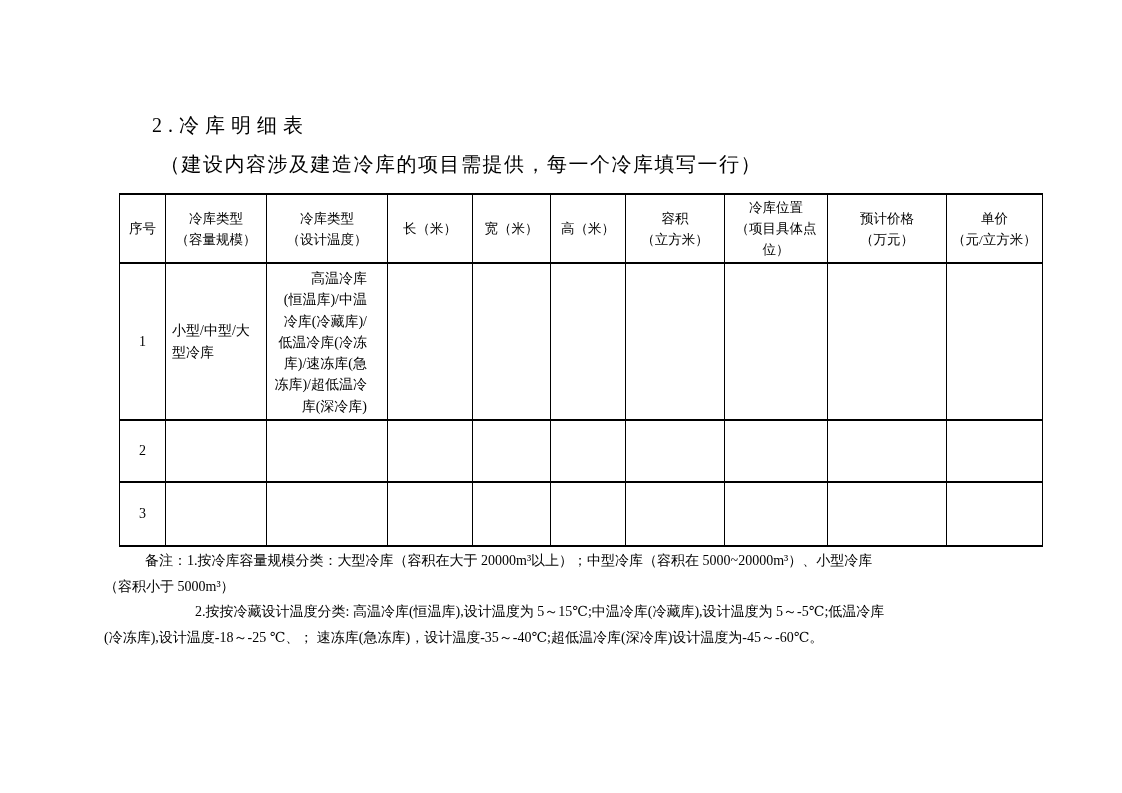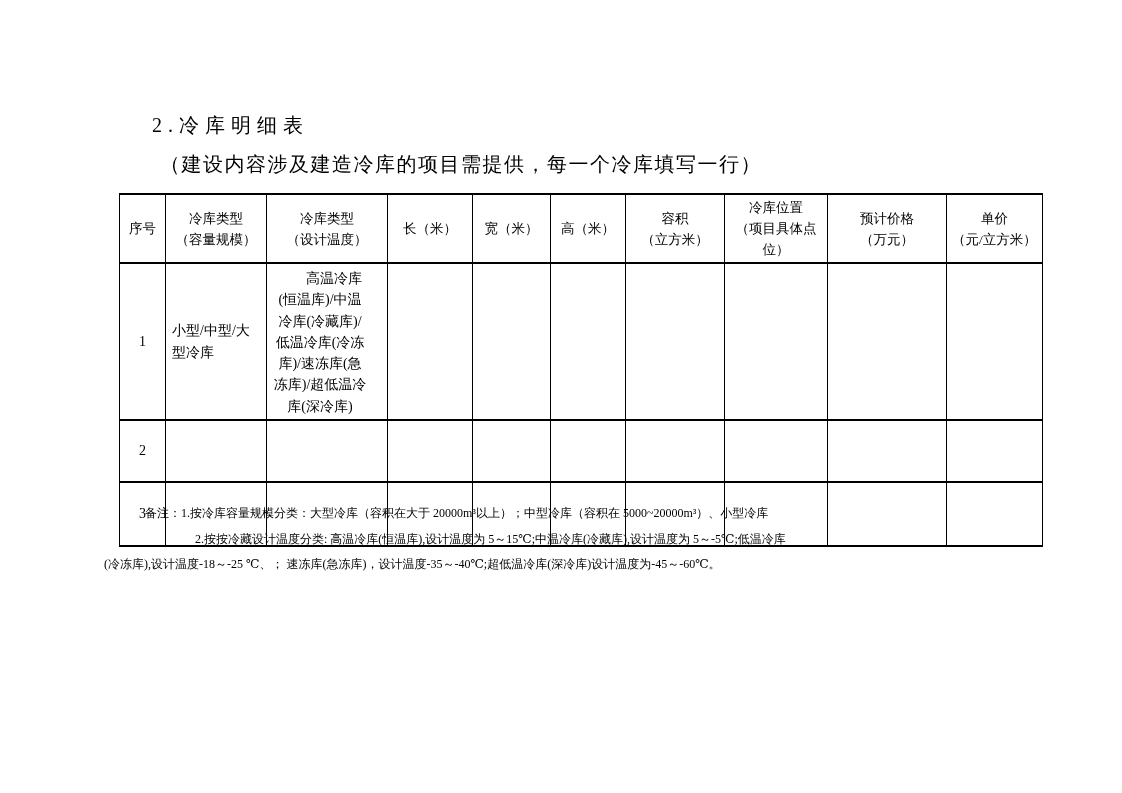--- a/index.html
+++ b/index.html
@@ -60,31 +60,31 @@
     vertical-align: middle;
     padding: 2px 6px;
   }
   td.seq { text-align: center; }
   tr.row-1 td { height: 131px; }
   tr.row-2 td { height: 56px; }
   tr.row-3 td { height: 58px; }
   td.temp-type {
     vertical-align: top;
     text-indent: 2em;
-    text-align: center;
+    text-align: right;
     padding: 4px 20px 2px 6px;
     line-height: 21.3px;
   }
   td.cap-type { text-align: left; margin-top: 16px; }
   .notes {
     position: absolute;
     left: 104px;
-    top: 501px;
+    top: 548px;
     width: 930px;
-    font-size: 12px;
+    font-size: 14px;
     line-height: 25.5px;
   }
   .note-line { white-space: nowrap; }
   .ind-note1 { padding-left: 41px; }
   .ind-note3 { padding-left: 91px; }
   .page-number {
     position: absolute;
     left: 119px;
     top: 709px;
     font-size: 19px;
@@ -169,19 +169,20 @@
         <td class="cell"></td>
         <td class="cell"></td>
         <td class="cell"></td>
         <td class="cell"></td>
       </tr>
     </tbody>
   </table>
 
   <div class="notes">
     <div class="note-line ind-note1">备注：1.按冷库容量规模分类：大型冷库（容积在大于 20000m³以上）；中型冷库（容积在 5000~20000m³）、小型冷库</div>
+    <div class="note-line">（容积小于 5000m³）</div>
     <div class="note-line ind-note3">2.按按冷藏设计温度分类: 高温冷库(恒温库),设计温度为 5～15℃;中温冷库(冷藏库),设计温度为 5～-5℃;低温冷库</div>
     <div class="note-line">(冷冻库),设计温度-18～-25 ℃、； 速冻库(急冻库)，设计温度-35～-40℃;超低温冷库(深冷库)设计温度为-45～-60℃。</div>
   </div>
 
   <div class="page-number">–  20  –</div>
 
 </div>
 
 </body></html>

